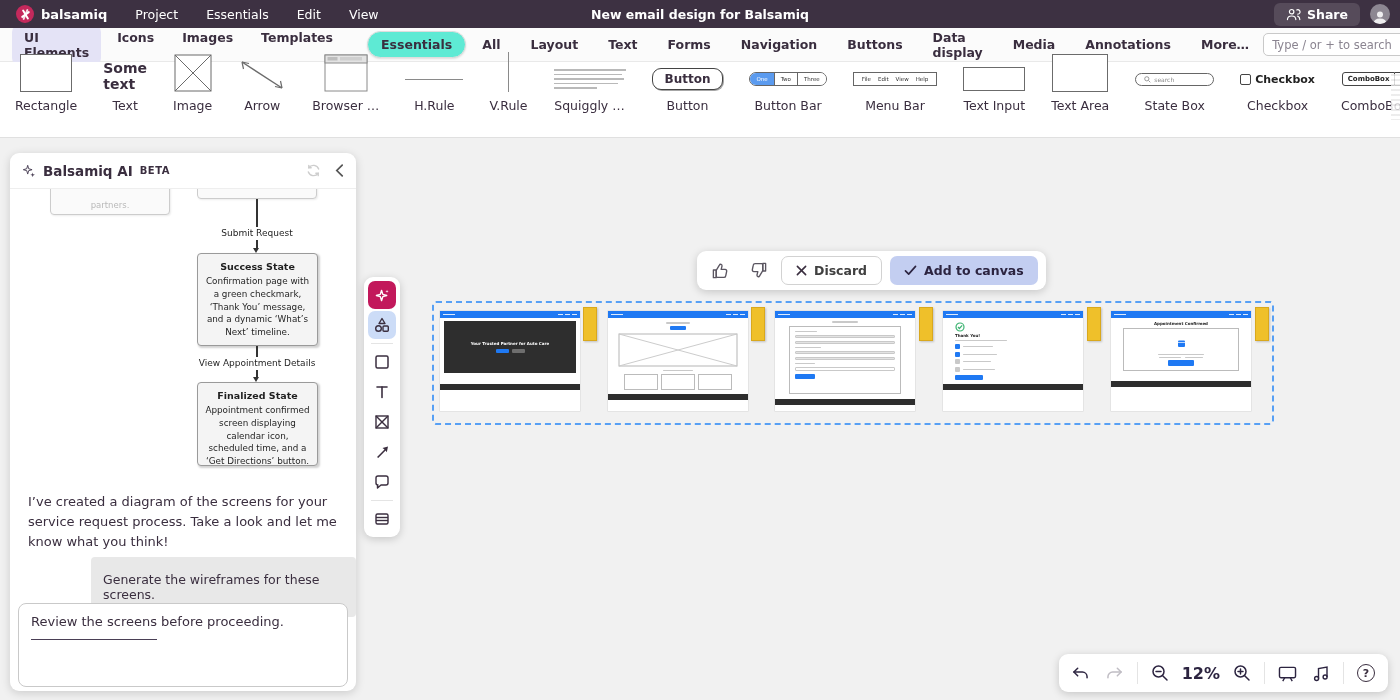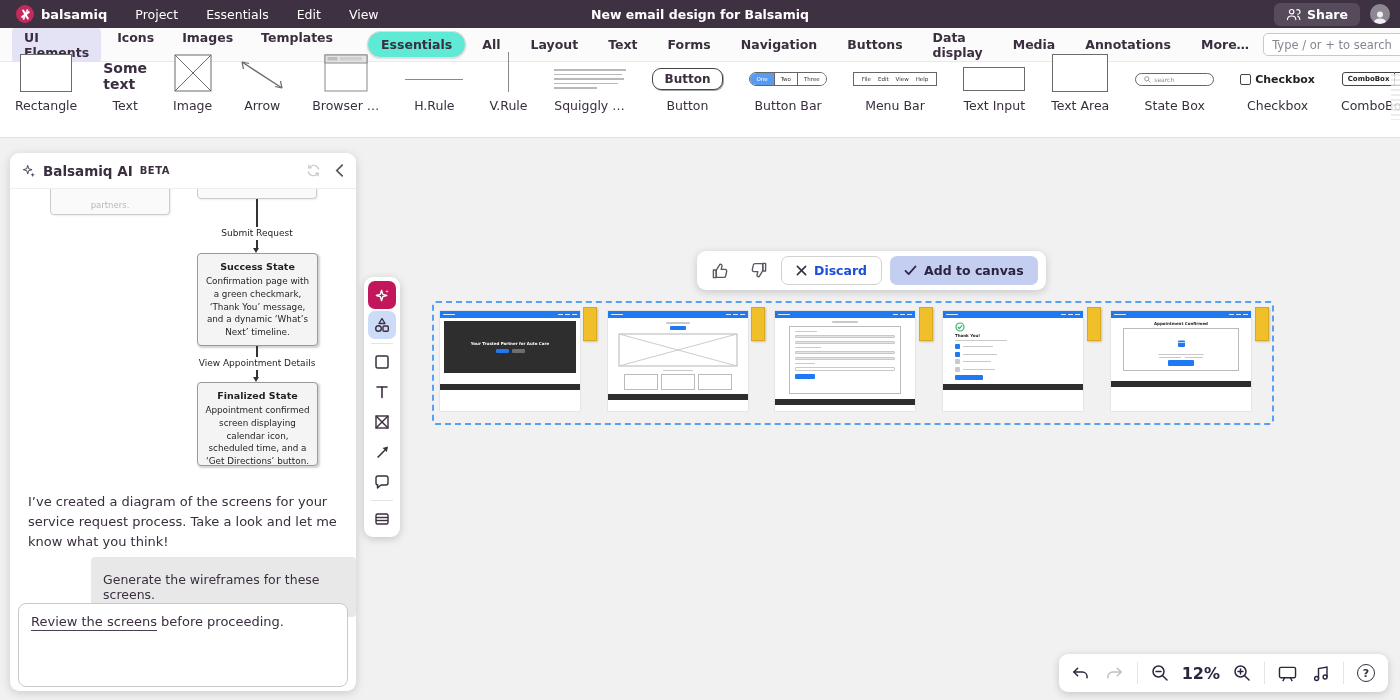--- a/index.html
+++ b/index.html
@@ -67,33 +67,33 @@
   .fc-box { position:absolute; background:#f4f4f4; border:1px solid #9a9a9a; border-radius:4px; box-shadow:1.5px 1.5px 2px rgba(0,0,0,.18); text-align:center; color:#1f1f1f; padding:7px 6px; }
   .fc-box .t { font-weight:bold; font-size:9.5px; margin-bottom:3px; }
   .fc-box .b { font-size:8.8px; line-height:1.45; }
   .fc-partial { position:absolute; background:#fafafa; border:1px solid #ccc; border-radius:4px; box-shadow:1px 1px 2px rgba(0,0,0,.08); color:#b9b9b9; font-size:8.5px; display:flex; align-items:flex-end; justify-content:center; padding-bottom:4px; }
   .fc-line { position:absolute; width:1.5px; background:#333; }
   .fc-arrowhead { position:absolute; width:0; height:0; border-left:3.5px solid transparent; border-right:3.5px solid transparent; border-top:5px solid #333; }
   .fc-label { position:absolute; font-size:9px; color:#1f1f1f; white-space:nowrap; transform:translateX(-50%); }
   .ai-msg { position:absolute; left:18px; right:18px; font-size:13px; line-height:1.55; color:#3a2e3f; }
   .ai-user-bubble { position:absolute; background:#e8e8e8; border-radius:4px; padding:15px 12px; font-size:12.5px; color:#3a2e3f; }
   .composer { position:absolute; left:8px; right:8px; height:84px; background:#fff; border:1px solid #c9c9c9; border-radius:8px; padding:10px 12px; font-size:13px; color:#3a2e3f; }
-  .composer .lnk { border-bottom:1.3px solid #4a3f55; padding-bottom:1px; }
+  .composer .lnk { border-bottom:1.3px solid #4a3f55; padding-bottom:10px; }
 
   
   .vtools { position:absolute; left:364px; top:139px; width:36px; background:#fff; border-radius:9px; box-shadow:0 2px 8px rgba(0,0,0,.18); display:flex; flex-direction:column; align-items:center; padding:4px 0; gap:2px; }
   .vtool { width:28px; height:28px; border-radius:7px; display:flex; align-items:center; justify-content:center; }
   .vtool.ai-active { background:#c2185b; }
   .vtool.shape-active { background:#ccdcf7; }
   .vdiv { width:22px; height:1px; background:#e4e4e4; margin:2px 0; }
 
   
   .action-bar { position:absolute; left:697px; top:113px; height:39px; background:#fff; border-radius:9px; box-shadow:0 2px 8px rgba(0,0,0,.18); display:flex; align-items:center; gap:8px; padding:0 8px; }
   .thumb-btn { width:30px; height:28px; display:flex; align-items:center; justify-content:center; border-radius:6px; }
-  .discard-btn { display:flex; align-items:center; gap:7px; border:1px solid #d2d2d2; border-radius:7px; background:#fff; padding:6px 14px; font-size:12.5px; font-weight:bold; color:#1d4ed8; font-family:inherit; }
+  .discard-btn { display:flex; align-items:center; gap:7px; border:1px solid #d2d2d2; border-radius:7px; background:#fff; padding:6px 14px; font-size:12.5px; font-weight:bold; color:#404040; font-family:inherit; }
   .add-btn { display:flex; align-items:center; gap:7px; border:none; border-radius:7px; background:#c3cef1; padding:7px 14px; font-size:12.5px; font-weight:bold; color:#2c2440; font-family:inherit; }
 
   
   .selection { position:absolute; left:432px; top:163px; width:842px; height:124px; border:2px dashed #57a0f5; border-radius:4px; }
   .shot { position:absolute; top:173px; height:100px; width:140px; background:#fff; box-shadow:0 0 0 .5px #d8d8d8; overflow:hidden; }
   .sticky { position:absolute; top:169px; width:14px; height:34px; background:#efc02a; border:1px solid #d9a81d; box-shadow:1px 1px 2px rgba(0,0,0,.2); background-image:repeating-linear-gradient(rgba(120,90,0,.35) 0 .5px, transparent .5px 3px); background-size:70% 60%; background-repeat:no-repeat; background-position:50% 20%; }
   .mini-head { height:7px; background:#1f79f3; display:flex; align-items:center; justify-content:space-between; padding:0 3px; }
   .mini-head i { display:block; width:14px; height:1.5px; background:rgba(255,255,255,.85); }
   .mini-head .nav { display:flex; gap:2px; }
   .mini-head .nav i { width:5px; }

